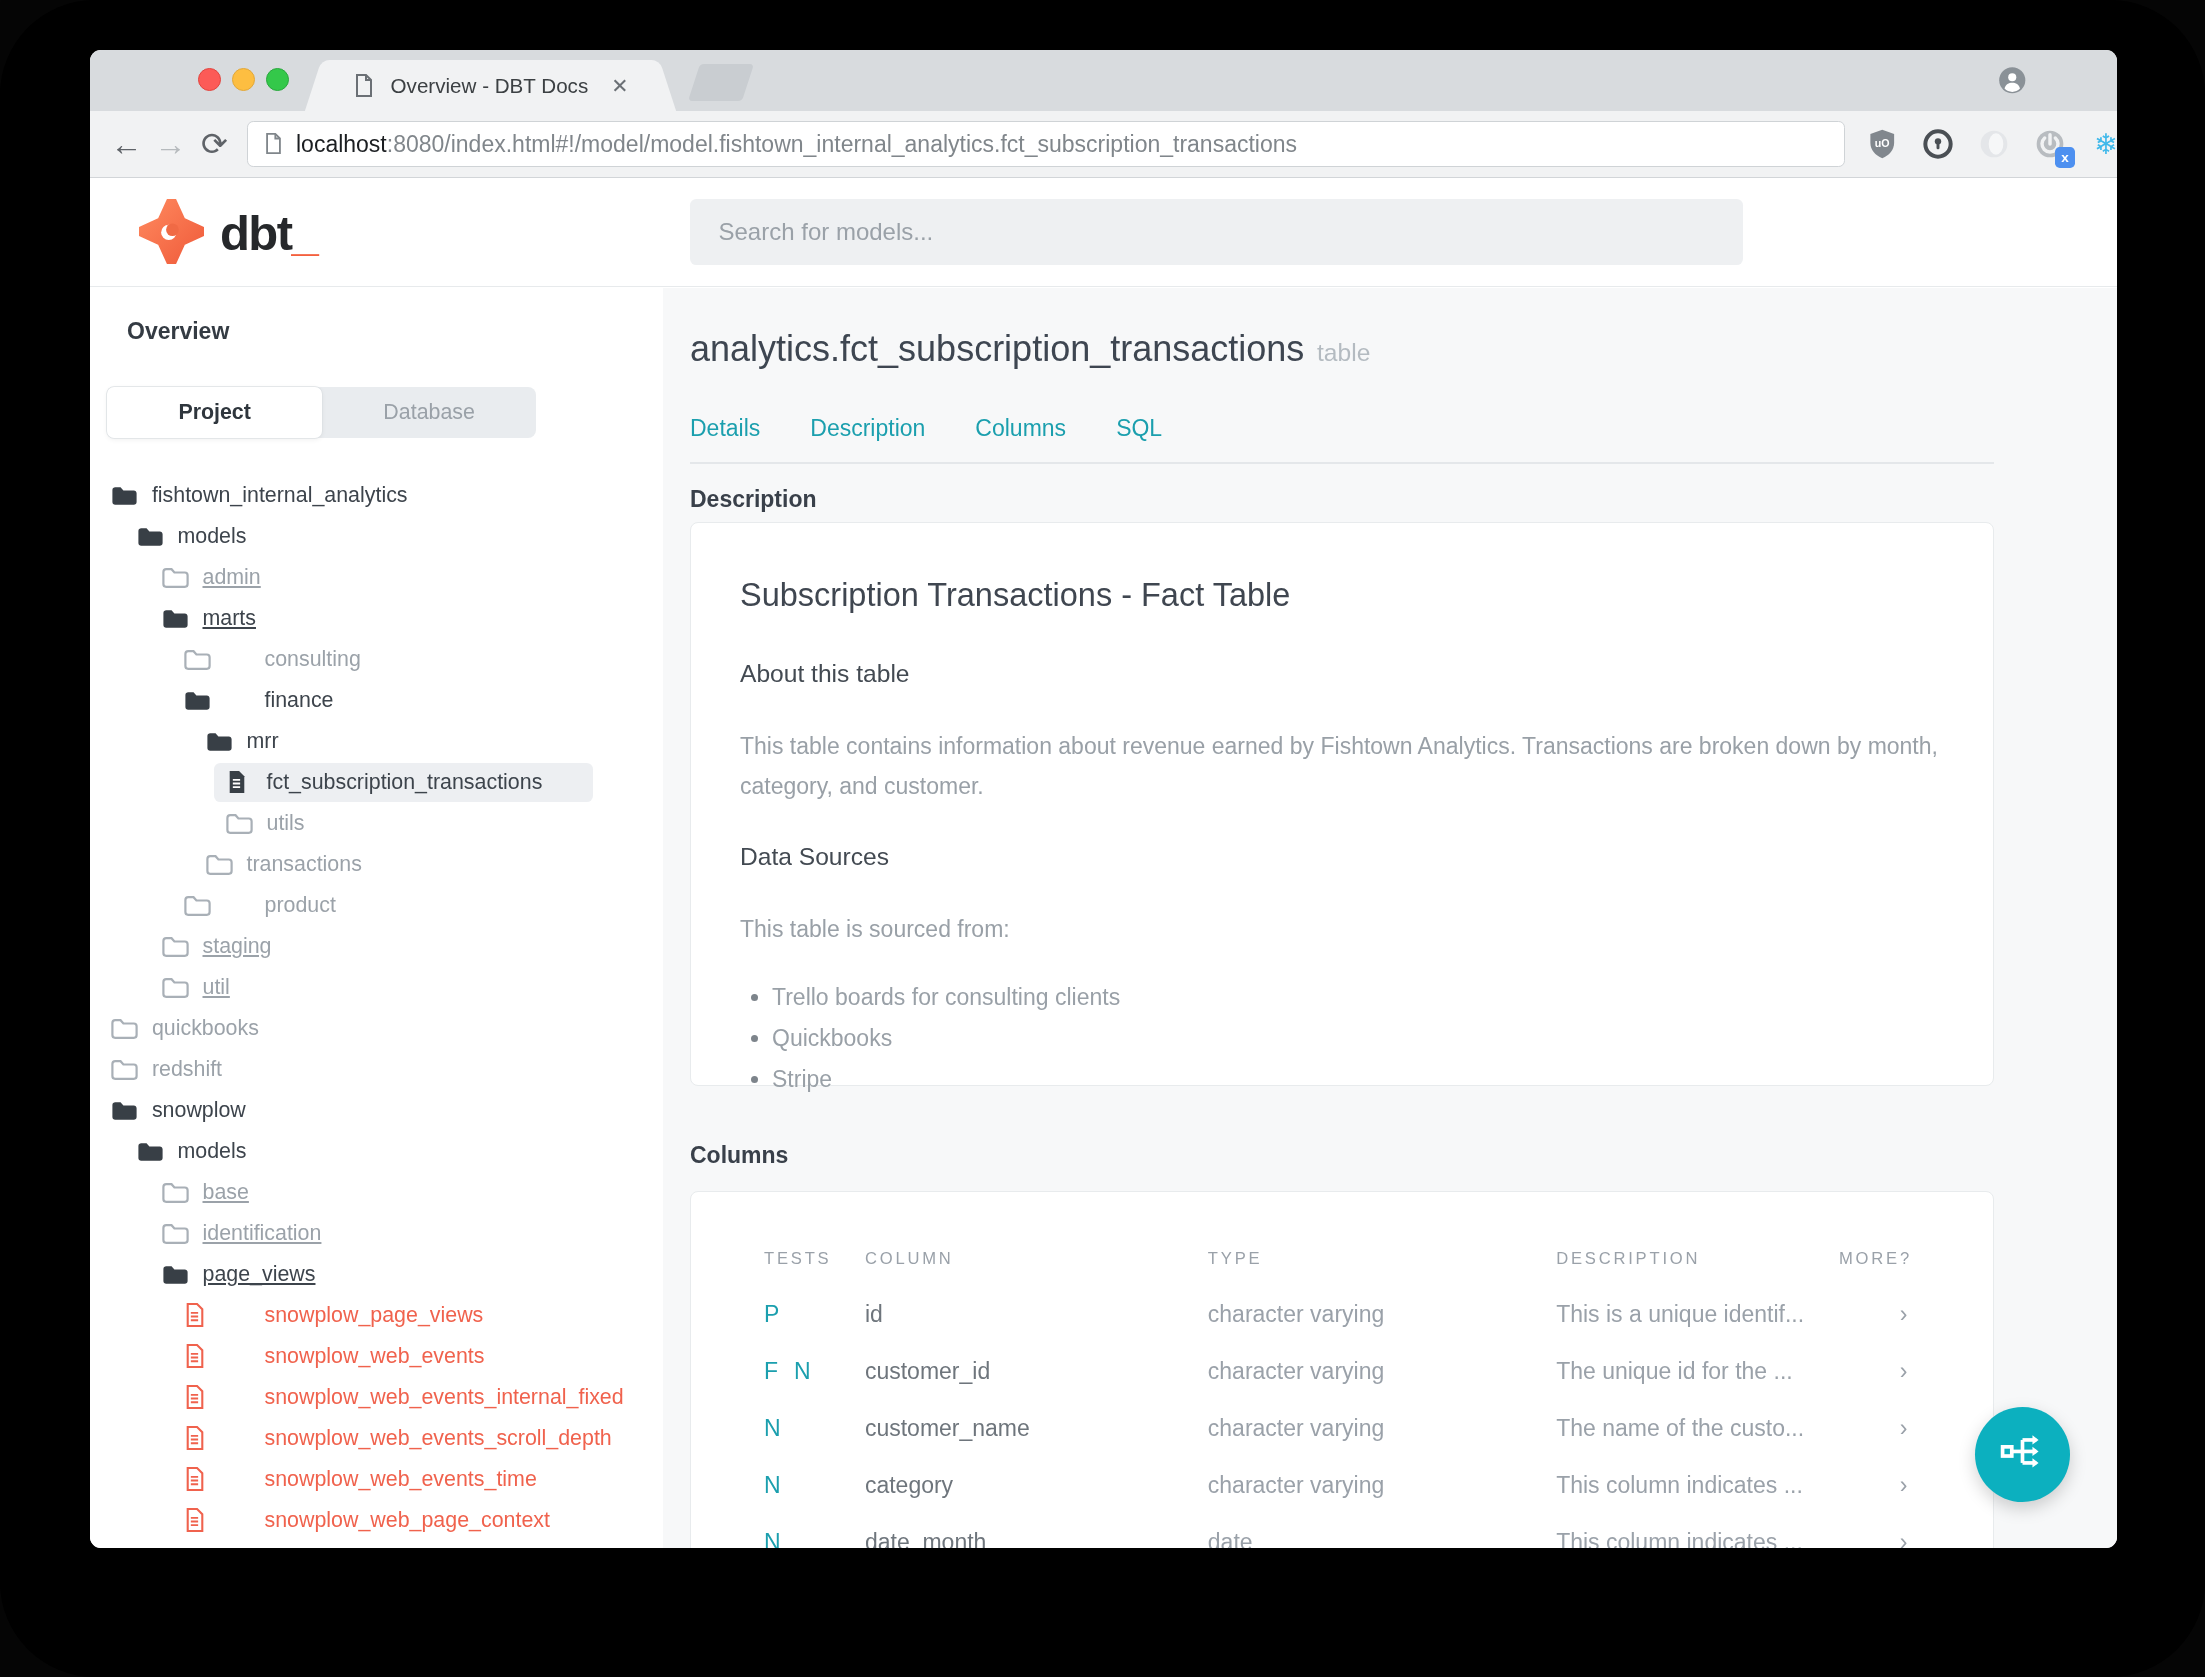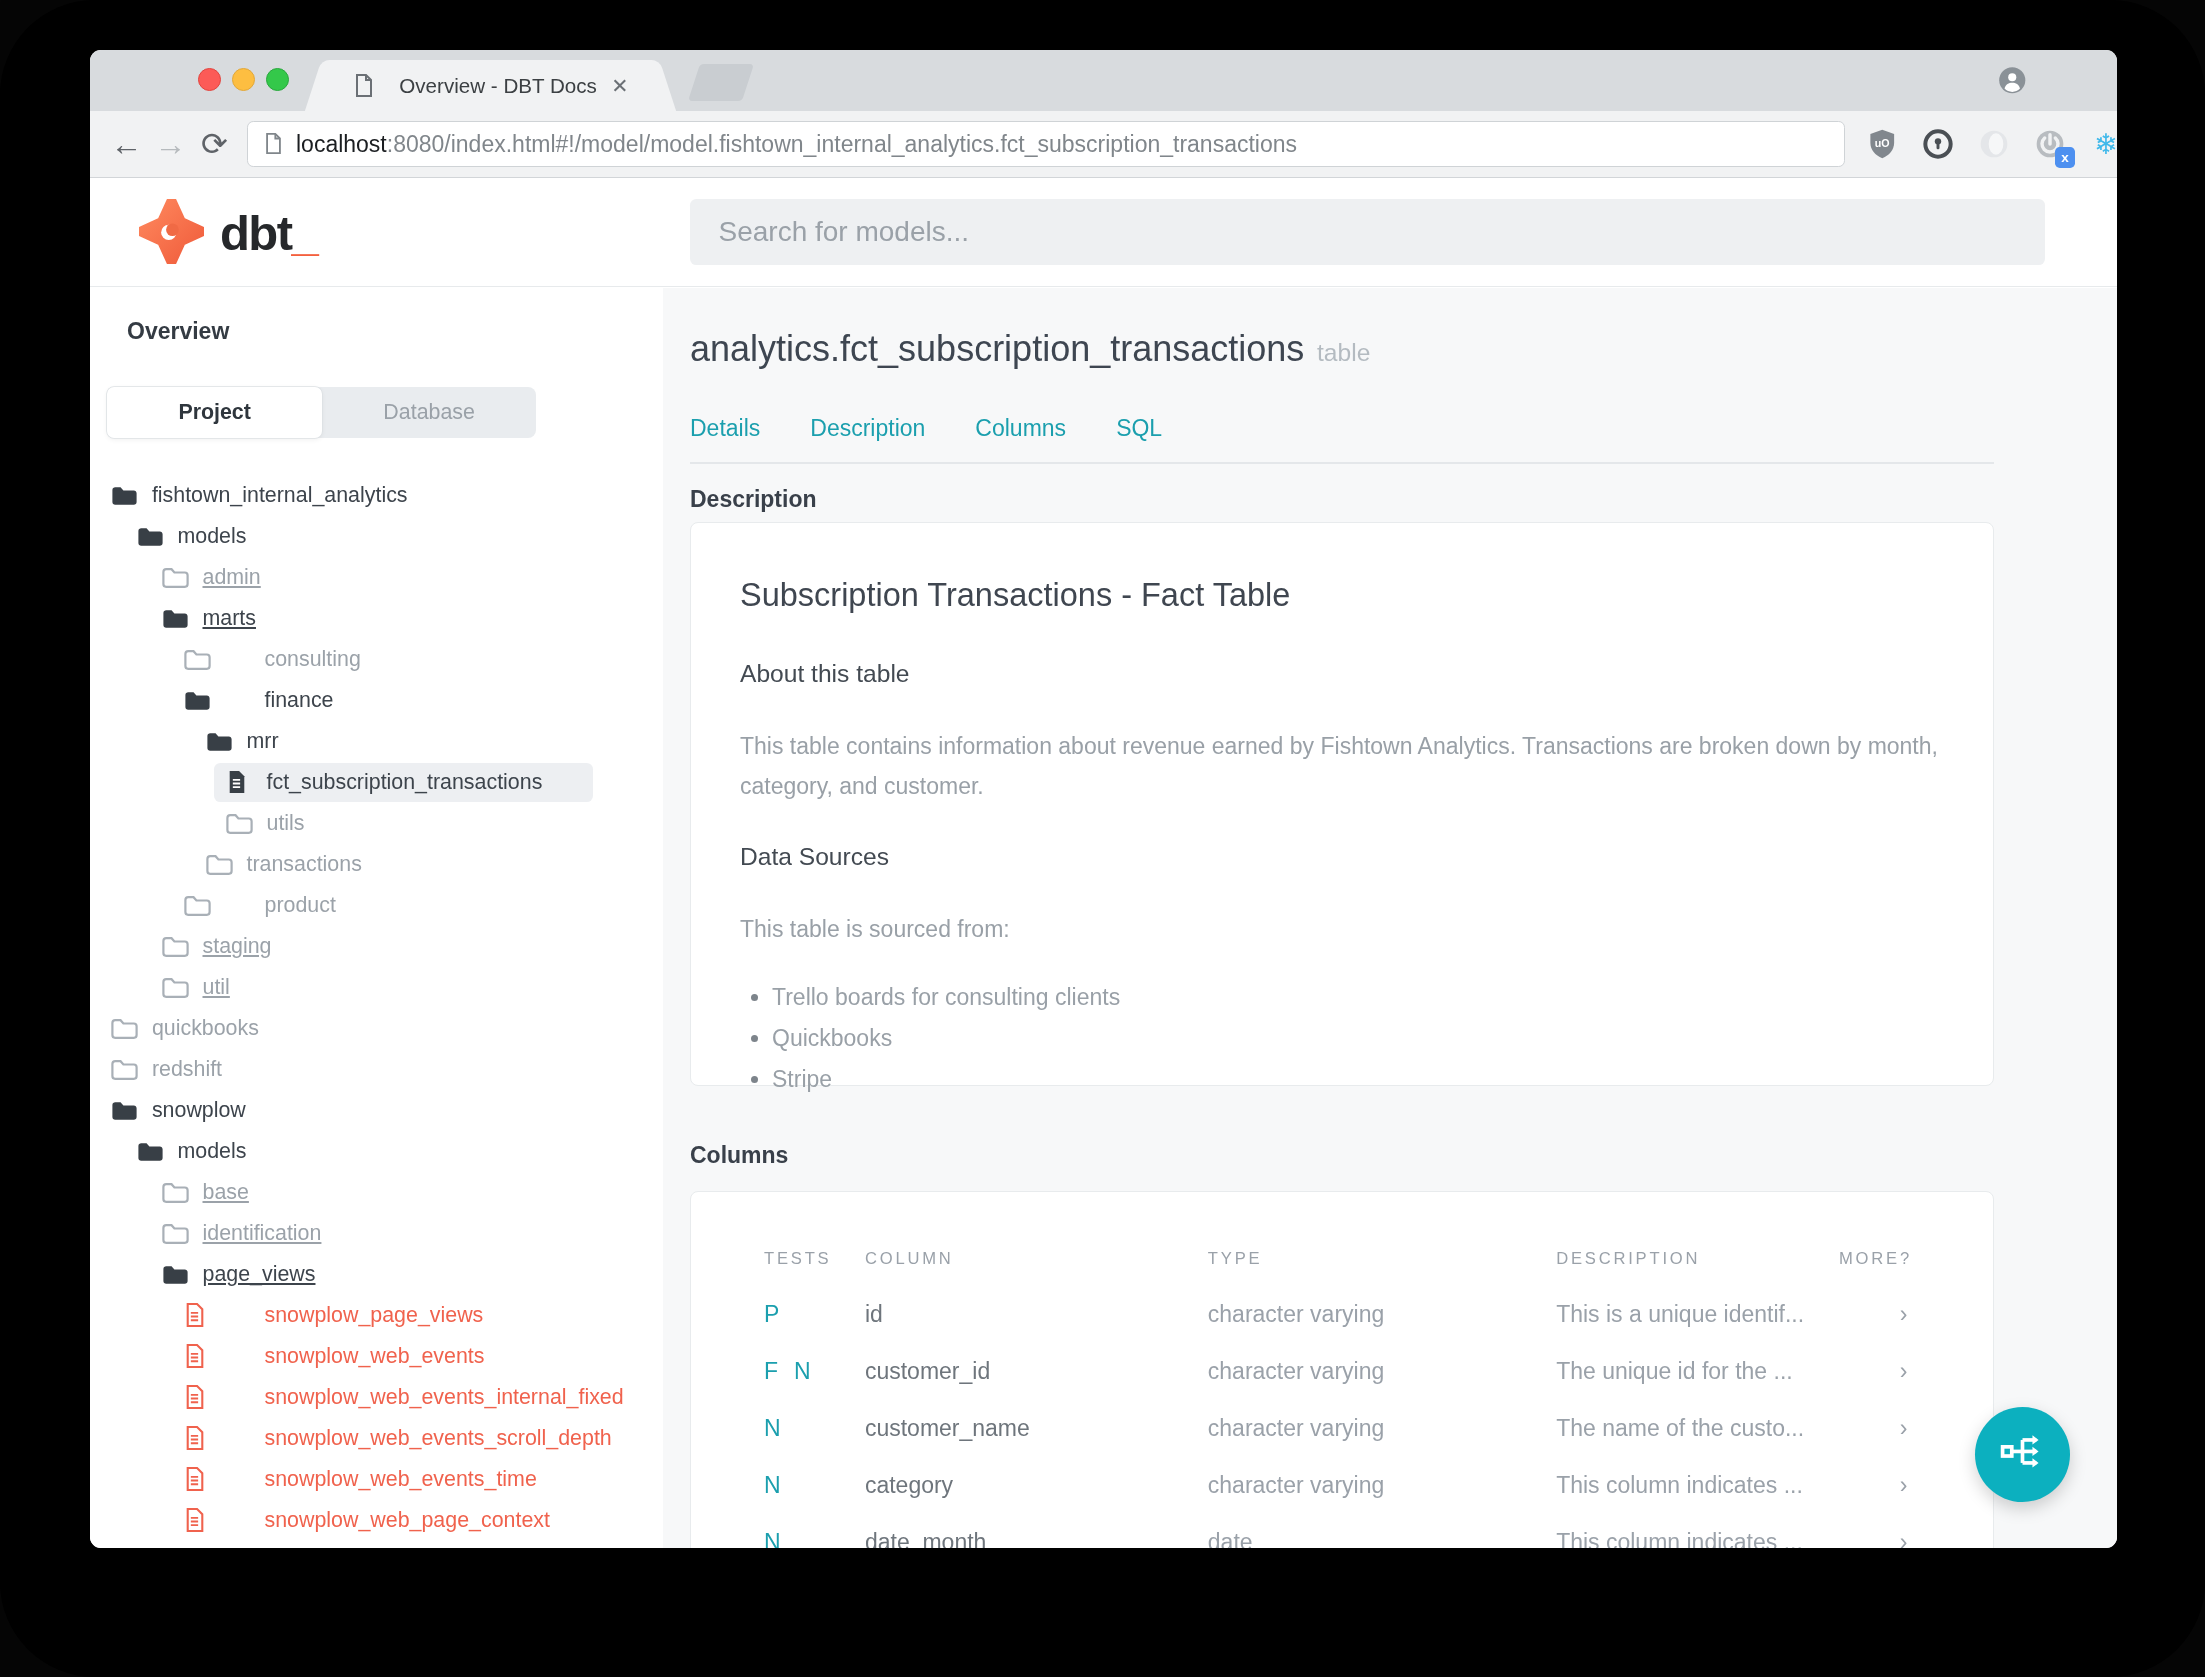--- a/index.html
+++ b/index.html
@@ -12,21 +12,21 @@
   .tabstrip { position:absolute; left:0; top:0; right:0; height:61px; background:#d8dbde; }
   .tl { position:absolute; top:18px; width:23px; height:23px; border-radius:50%; }
   .tl.red    { left:108px; background:#fc5b57; border:0.8px solid #e2453f; }
   .tl.yellow { left:142px; background:#fdbe41; border:0.8px solid #e2a83a; }
   .tl.green  { left:176px; background:#34c84a; border:0.8px solid #2aa83e; }
   .tab { position:absolute; left:242px; top:9.5px; width:317px; height:52px; background:#f1f2f3;
          border-radius:8px 8px 0 0; display:flex; align-items:center; padding:0 20.6px; }
   .tab::before, .tab::after { content:''; position:absolute; top:0; bottom:0; width:33px; background:#f1f2f3; }
   .tab::before { left:-19px; transform:skewX(-18deg); border-radius:8px 0 0 0; }
   .tab::after  { right:-19px; transform:skewX(18deg);  border-radius:0 8px 0 0; }
-  .tab-title { font-size:20.6px; color:#3c4043; margin-left:16px; flex:1; white-space:nowrap;text-align:right; }
+  .tab-title { font-size:20.6px; color:#3c4043; margin-left:16px; flex:1; white-space:nowrap; }
   .tab-close { font-size:20.6px; color:#6b7075; margin-left:14.3px; }
   .newtab { position:absolute; left:604px; top:14.3px; width:54px; height:37px; background:#c9cdd1;
             transform:skewX(-18deg); border-radius:4px; }
   .avatar { position:absolute; right:91px; top:16px; width:28.5px; height:28.5px; }
 
   .toolbar { position:absolute; left:0; top:61px; right:0; height:67px; background:#f1f2f3;
              border-bottom:1.6px solid #d2d5d8; display:flex; align-items:center; }
   .navbtn { font-size:32px; color:#5f6368; width:44px; text-align:center; flex:none; }
   .navbtn.back { margin-left:14.3px; }
   .navbtn.disabled { color:#b6babd; }
@@ -39,22 +39,22 @@
   .badge-x { position:absolute; right:-9.5px; bottom:-8px; width:20.6px; height:20.6px; background:#4d90f0;
              border-radius:4.8px; color:#fff; font-size:13.5px; font-weight:bold; display:flex; align-items:center; justify-content:center; }
   .snow { font-size:28.5px; color:#41b9ea; }
 
   
   .appheader { position:absolute; left:0; top:128px; right:0; height:109px; background:#fff;
                border-bottom:1.6px solid #e7eaec; }
   .logo { position:absolute; left:49px; top:20.6px; display:flex; align-items:flex-start; }
   .logo-text { font-size:49px; font-weight:bold; color:#26282b; letter-spacing:-1.6px; margin-left:16px; line-height:68px; }
   .logo-us { font-size:49px; font-weight:bold; color:#f4603e; line-height:68px; }
-  .search { position:absolute; left:600px; top:21.4px; width:1355px; height:66px; background:#eef0f2;
-            border:none; border-radius:6.3px; font-size:28px; color:#6e757c; padding:0 28.5px;
+  .search { position:absolute; left:600px; top:21.4px; width:1053px; height:66px; background:#eef0f2;
+            border:none; border-radius:6.3px; font-size:24px; color:#6e757c; padding:0 28.5px;
             font-family:"Liberation Sans", sans-serif; outline:none; }
   .search::placeholder { color:#9aa1a8; }
 
   
   .sidebar { position:absolute; left:0; top:238px; width:573px; bottom:0; background:#fff; }
   .sb-heading { position:absolute; left:37px; top:30px; font-size:23px; font-weight:bold; color:#343b43; }
   .segmented { position:absolute; left:17.4px; top:99px; width:429px; height:51px; background:#e9ecef;
                border-radius:8px; display:flex; padding:0; }
   .seg { flex:1; display:flex; align-items:center; justify-content:center; font-size:21.4px; color:#9aa1a8; border-radius:7.1px; }
   .seg.active { background:#fff; color:#2f363d; font-weight:bold; box-shadow:0 0 0 0.8px #dde1e4, 0 1.6px 4.8px rgba(0,0,0,.06); }

